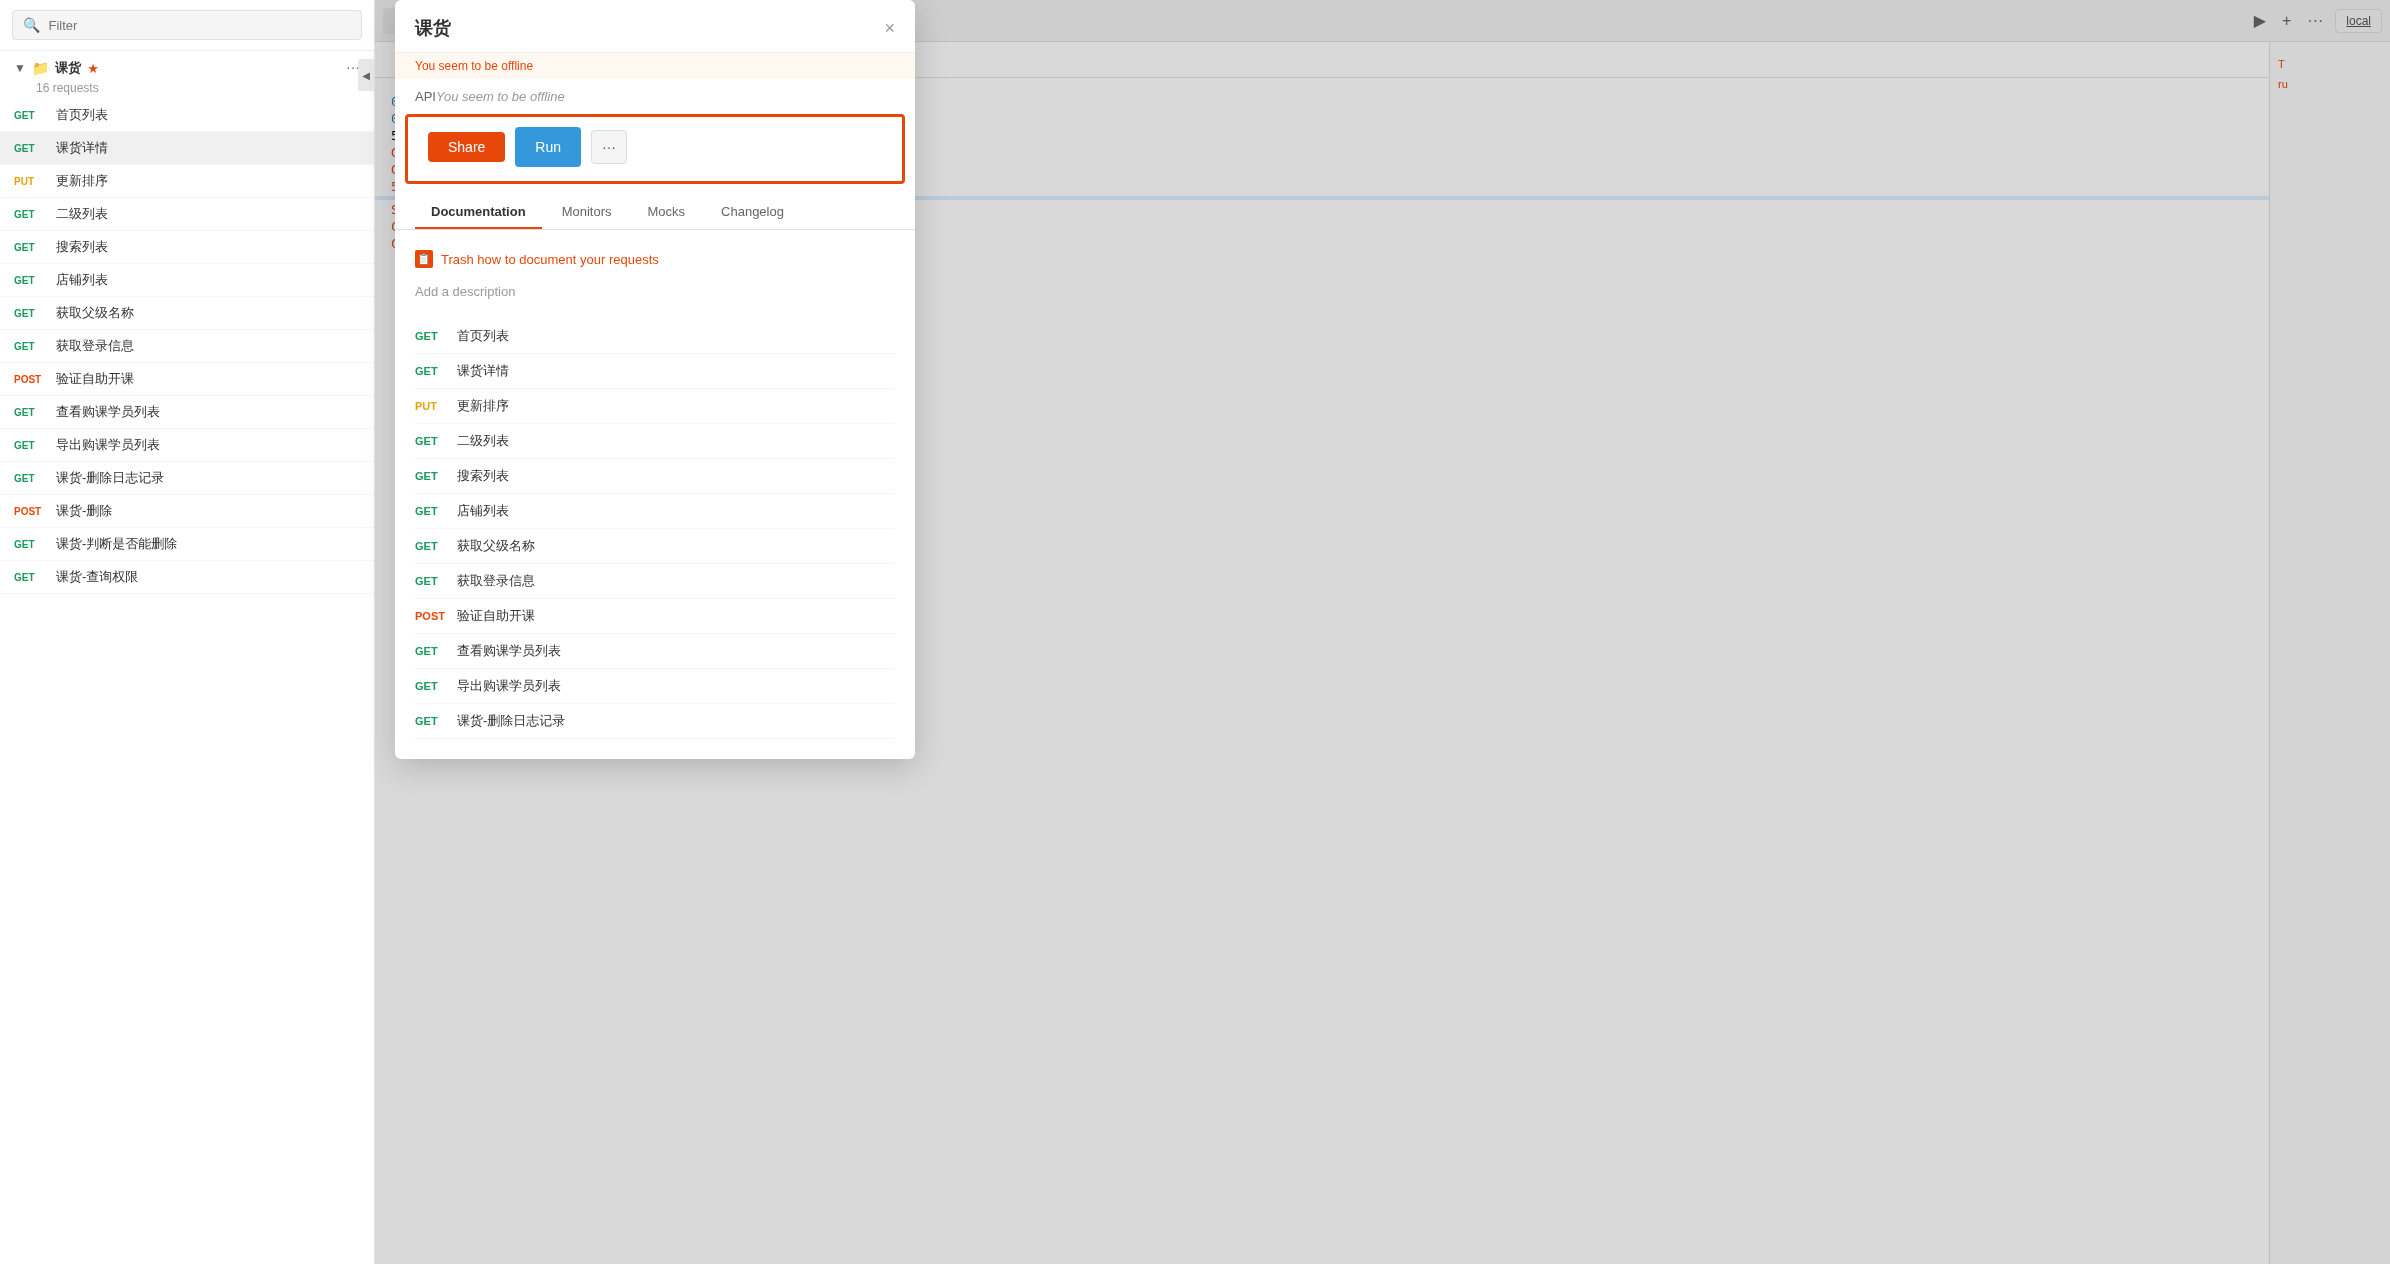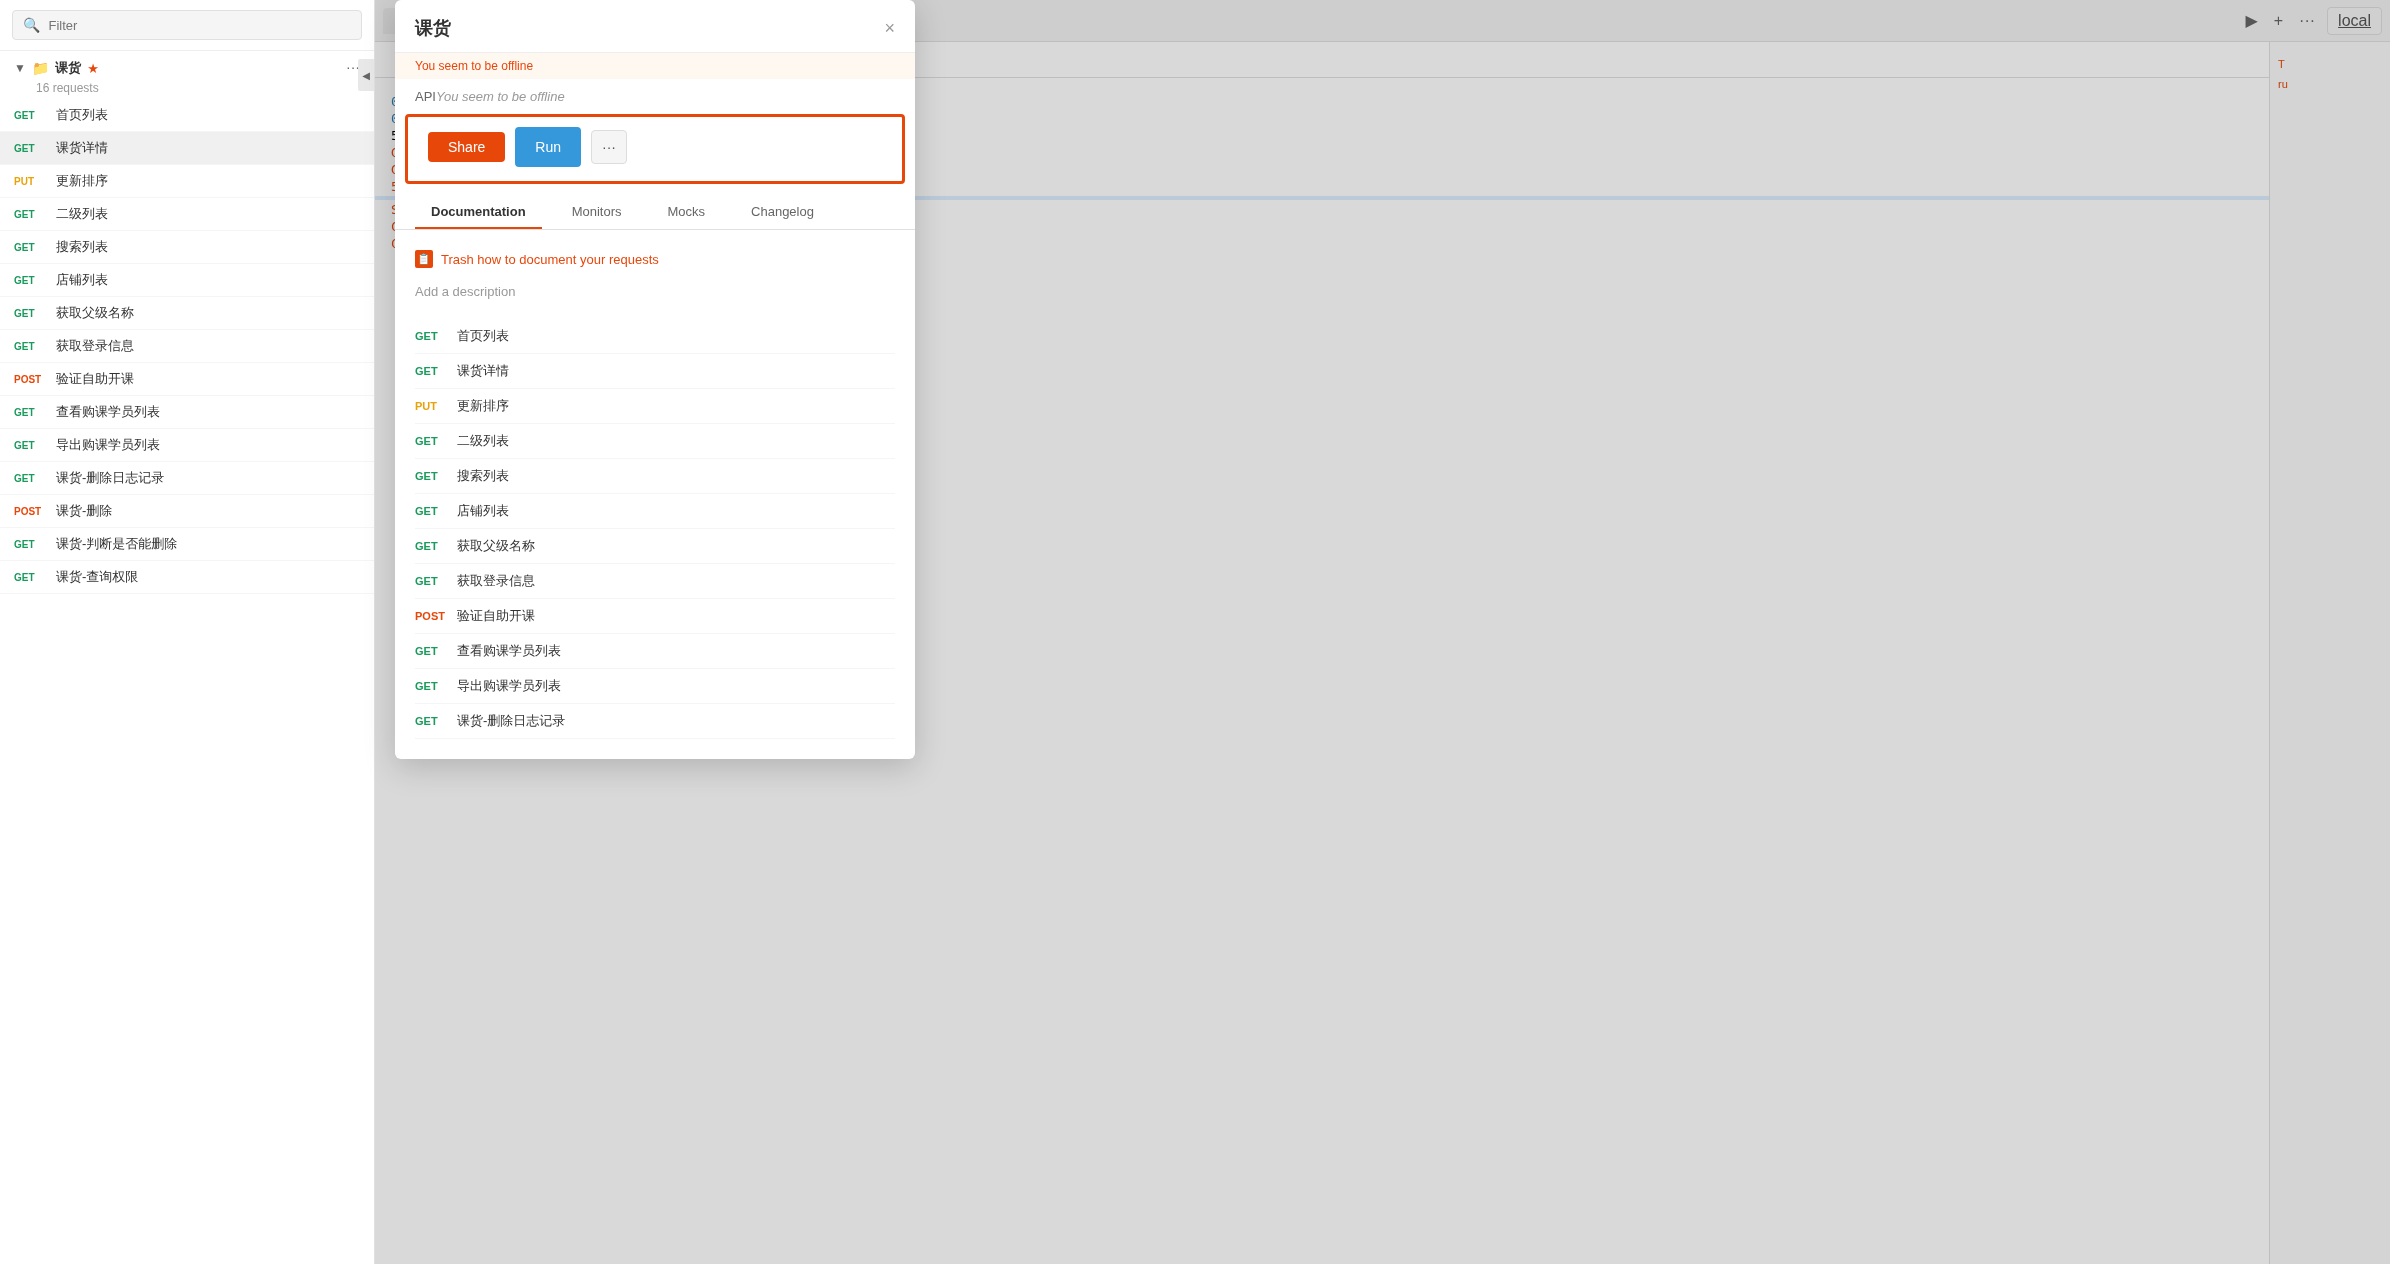--- a/index.html
+++ b/index.html
@@ -41,21 +41,21 @@
     
     .tabs-bar { display: flex; align-items: center; background: #f3f3f3; border-bottom: 1px solid #e0e0e0; padding: 0 8px; gap: 2px; height: 42px; overflow: hidden; }
     .tab-item { display: flex; align-items: center; padding: 6px 12px; background: #e8e8e8; border-radius: 4px 4px 0 0; font-size: 12px; color: #555; cursor: pointer; gap: 6px; white-space: nowrap; max-width: 130px; }
     .tab-item.active { background: #fff; color: #333; border-top: 2px solid #e8470a; }
     .tab-close { font-size: 11px; color: #999; cursor: pointer; }
     .tab-method { font-size: 10px; font-weight: 700; }
     .tab-method-post { color: #e8470a; }
     .tab-method-get { color: #1a9a5c; }
     .tab-actions { display: flex; align-items: center; gap: 8px; margin-left: auto; }
     .tab-action-btn { background: none; border: none; cursor: pointer; font-size: 16px; color: #666; padding: 4px; }
-    .local-btn { background: #f5f5f5; border: 1px solid #ddd; border-radius: 4px; padding: 4px 10px; font-size: 16px; color: #555; cursor: pointer; text-decoration: underline; }
+    .local-btn { background: #f5f5f5; border: 1px solid #ddd; border-radius: 4px; padding: 4px 10px; font-size: 12px; color: #555; cursor: pointer; text-decoration: underline; }
 
     
     .request-content { flex: 1; display: flex; background: #fff; position: relative; }
     .req-left { flex: 1; border-right: 1px solid #e0e0e0; display: flex; flex-direction: column; }
     .req-sub-tabs { display: flex; border-bottom: 1px solid #e0e0e0; padding: 0 16px; gap: 0; }
     .req-sub-tab { padding: 10px 16px; font-size: 13px; color: #666; cursor: pointer; position: relative; }
     .req-sub-tab.active { color: #e8470a; }
     .req-sub-tab.active::after { content: ''; position: absolute; bottom: 0; left: 0; right: 0; height: 2px; background: #e8470a; }
     .req-sub-tab .dot { width: 8px; height: 8px; background: #2ecc71; border-radius: 50%; display: inline-block; margin-left: 4px; }
     .code-area { flex: 1; padding: 16px; font-family: monospace; font-size: 13px; overflow: auto; }
@@ -71,21 +71,21 @@
     .modal-title { font-size: 18px; font-weight: 600; color: #333; }
     .modal-close { font-size: 18px; color: #999; cursor: pointer; background: none; border: none; }
     .modal-offline-notice { background: #fff8f0; color: #e8470a; font-size: 12px; padding: 6px 20px; }
     .modal-api-row { display: flex; align-items: center; padding: 10px 20px; }
     .modal-api-label { font-size: 13px; color: #666; }
     .modal-api-value { font-size: 13px; color: #999; font-style: italic; }
     .modal-actions-row { display: flex; align-items: center; padding: 10px 20px 14px; gap: 10px; border: 3px solid #e8470a; border-radius: 4px; margin: 0 10px 10px; }
     .share-btn { background: #e8470a; color: #fff; border: none; border-radius: 4px; padding: 7px 20px; font-size: 14px; cursor: pointer; font-weight: 500; }
     .run-btn { background: #3498db; color: #fff; border: none; border-radius: 4px; padding: 12px 20px; font-size: 14px; cursor: pointer; font-weight: 500; }
     .more-btn { background: #f5f5f5; border: 1px solid #ddd; border-radius: 4px; padding: 8px 10px; font-size: 14px; cursor: pointer; color: #555; }
-    .modal-tabs { display: flex; border-bottom: 1px solid #e0e0e0; padding: 0 20px; gap: 14px; }
+    .modal-tabs { display: flex; border-bottom: 1px solid #e0e0e0; padding: 0 20px; gap: 4px; }
     .modal-tab { padding: 10px 16px; font-size: 13px; color: #666; cursor: pointer; position: relative; }
     .modal-tab.active { color: #333; font-weight: 600; }
     .modal-tab.active::after { content: ''; position: absolute; bottom: 0; left: 0; right: 0; height: 2px; background: #e8470a; }
     .modal-body { padding: 20px; overflow-y: auto; max-height: 600px; }
     .learn-link { display: flex; align-items: center; gap: 8px; color: #e8470a; font-size: 13px; margin-bottom: 16px; cursor: pointer; }
     .learn-icon { width: 18px; height: 18px; background: #e8470a; border-radius: 2px; display: flex; align-items: center; justify-content: center; color: #fff; font-size: 11px; font-weight: 700; }
     .add-desc { color: #999; font-size: 13px; margin-bottom: 20px; cursor: pointer; }
     .doc-request-item { display: flex; align-items: center; padding: 8px 0; gap: 10px; border-bottom: 1px solid #f5f5f5; }
     .doc-method { font-size: 11px; font-weight: 700; min-width: 32px; }
     .doc-method-get { color: #1a9a5c; }

